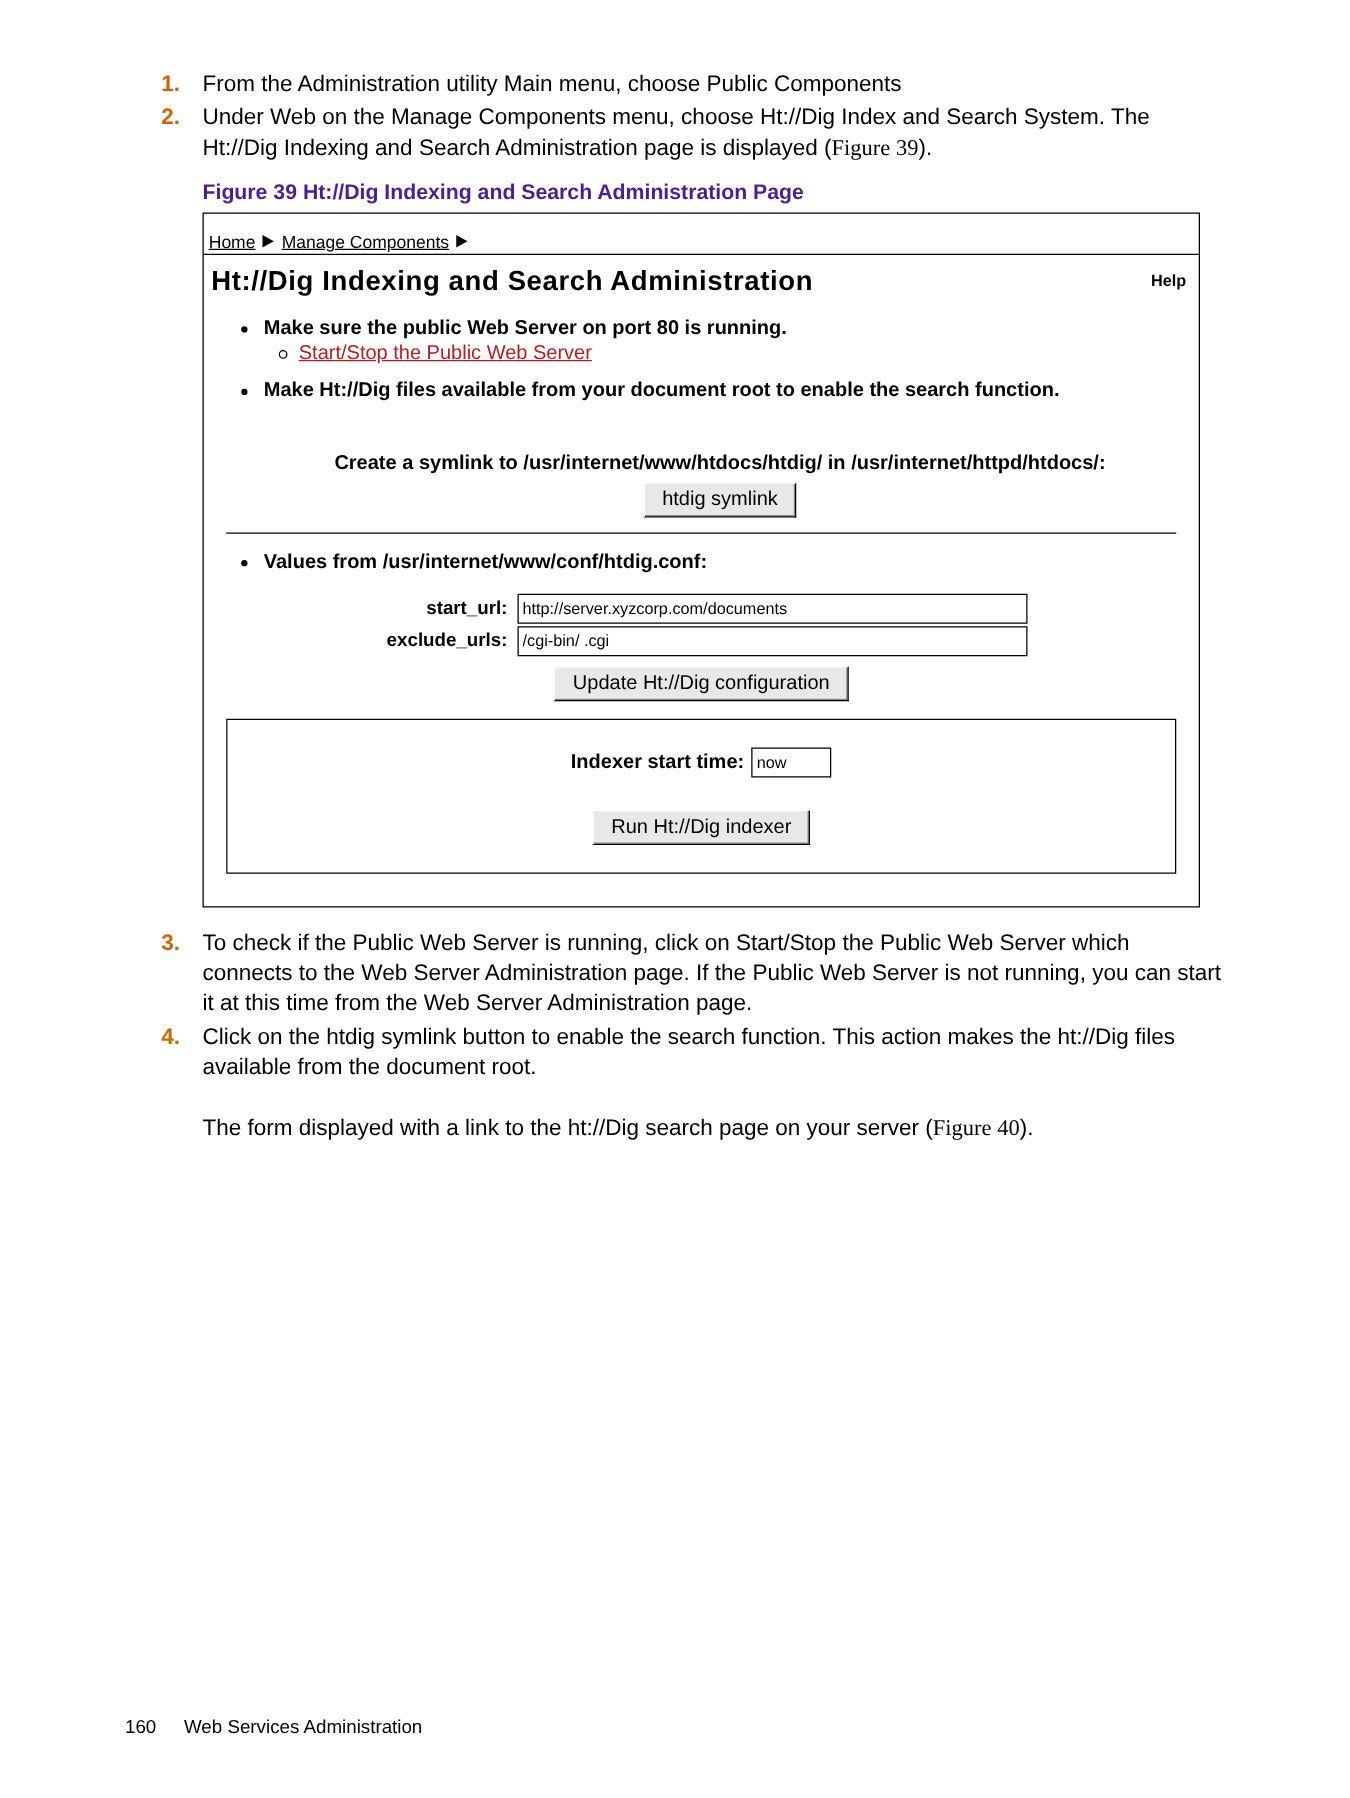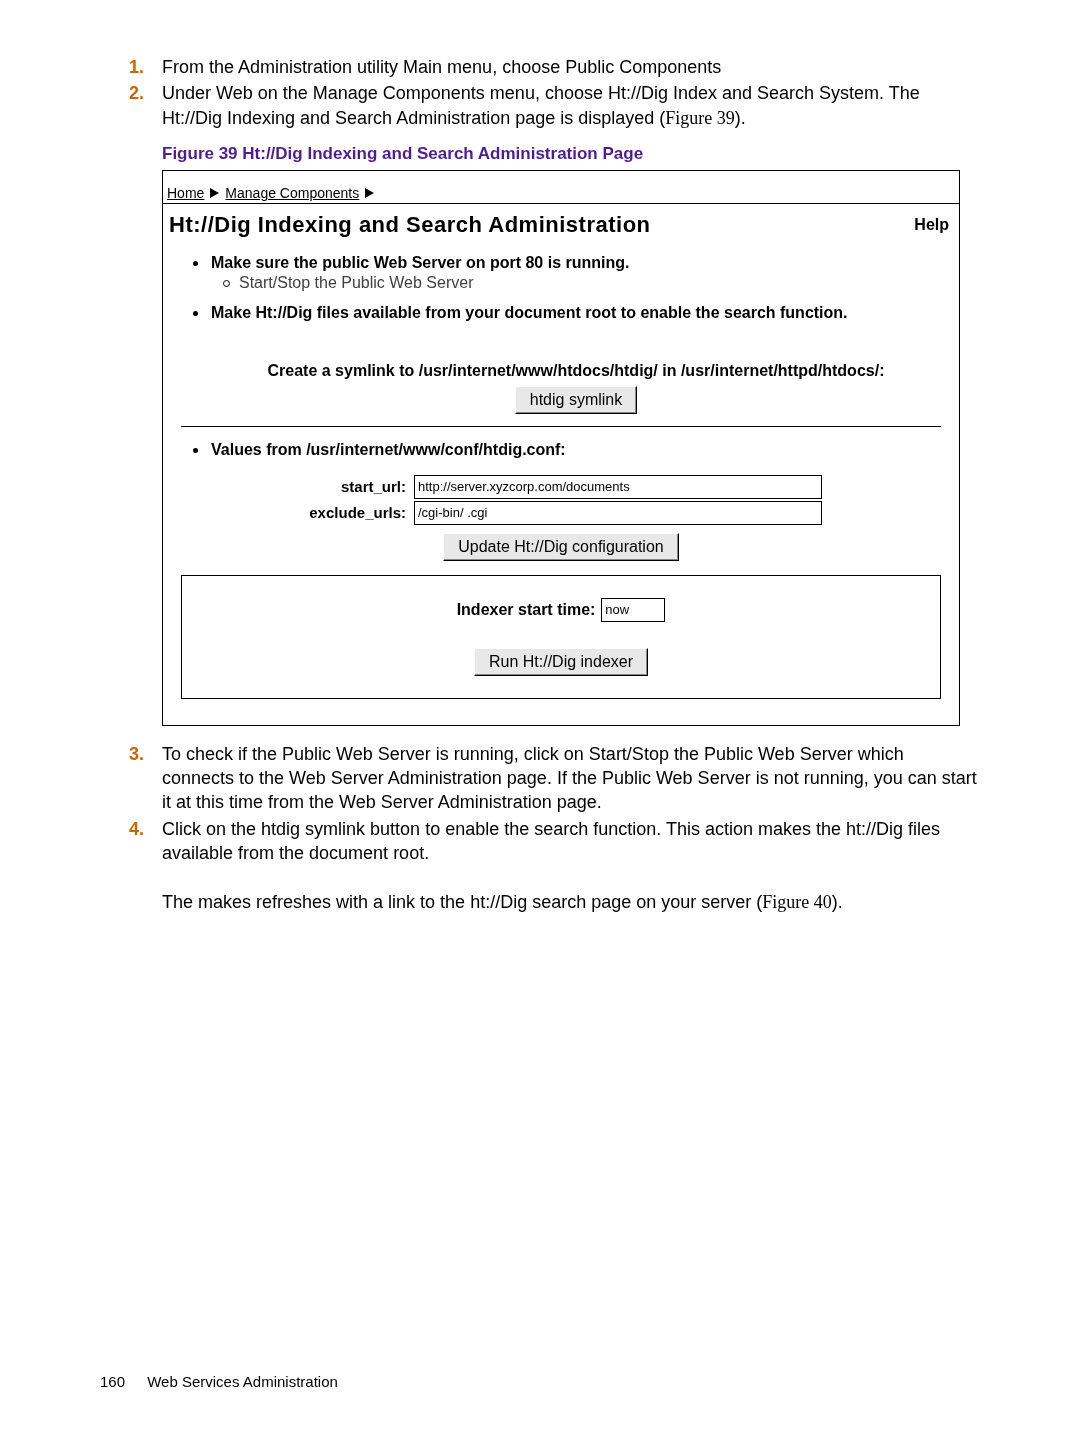--- a/index.html
+++ b/index.html
@@ -79,21 +79,21 @@
   }
   .admin-title {
     font-family: Verdana, Arial, sans-serif;
     font-weight: bold;
     font-size: 22px;
     letter-spacing: 0.5px;
   }
   .admin-help {
     font-family: Arial, sans-serif;
     font-weight: bold;
-    font-size: 16px;
+    font-size: 13px;
     text-align: right;
   }
   .admin-body {
     font-family: Arial, sans-serif;
     font-size: 16px;
     padding: 12px 18px 16px 18px;
     border: 0;
   }
   .admin-body ul.outer {
     list-style: none;
@@ -119,21 +119,21 @@
   .admin-body .sub > li::before {
     content: "";
     position: absolute;
     left: -16px;
     top: 6px;
     width: 5px; height: 5px;
     border: 1px solid #000;
     border-radius: 50%;
     background: #fff;
   }
-  .u-link { color: #404040; }
+  .u-link { text-decoration: underline; color: #b91c1c; }
   .bold { font-weight: bold; }
   hr.sep { border: none; border-top: 1px solid #000; margin: 12px 0 14px 0; }
   .center-group { text-align: center; margin: 10px 0 2px 0; }
   .cfg-row {
     display: flex;
     align-items: center;
     justify-content: flex-start;
     gap: 4px;
     margin: 2px 0;
   }
@@ -282,21 +282,21 @@
 
   <ol class="steps" style="margin-top:16px;">
     <li>
       <span class="step-num">3.</span>
       <span class="step-body">To check if the Public Web Server is running, click on Start/Stop the Public Web Server which connects to the Web Server Administration page. If the Public Web Server is not running, you can start it at this time from the Web Server Administration page.</span>
     </li>
     <li>
       <span class="step-num">4.</span>
       <span class="step-body">
         <span>Click on the htdig symlink button to enable the search function. This action makes the ht://Dig files available from the document root.</span><br><br>
-        <span>The makes refreshes with a link to the ht://Dig search page on your server (</span><span class="orange-link">Figure 40</span><span>).</span>
+        <span>The form displayed with a link to the ht://Dig search page on your server (</span><span class="orange-link">Figure 40</span><span>).</span>
       </span>
     </li>
   </ol>
 
   <div class="footer">
     <span class="pn">160</span>
     <span>Web Services Administration</span>
   </div>
 
 </div>

